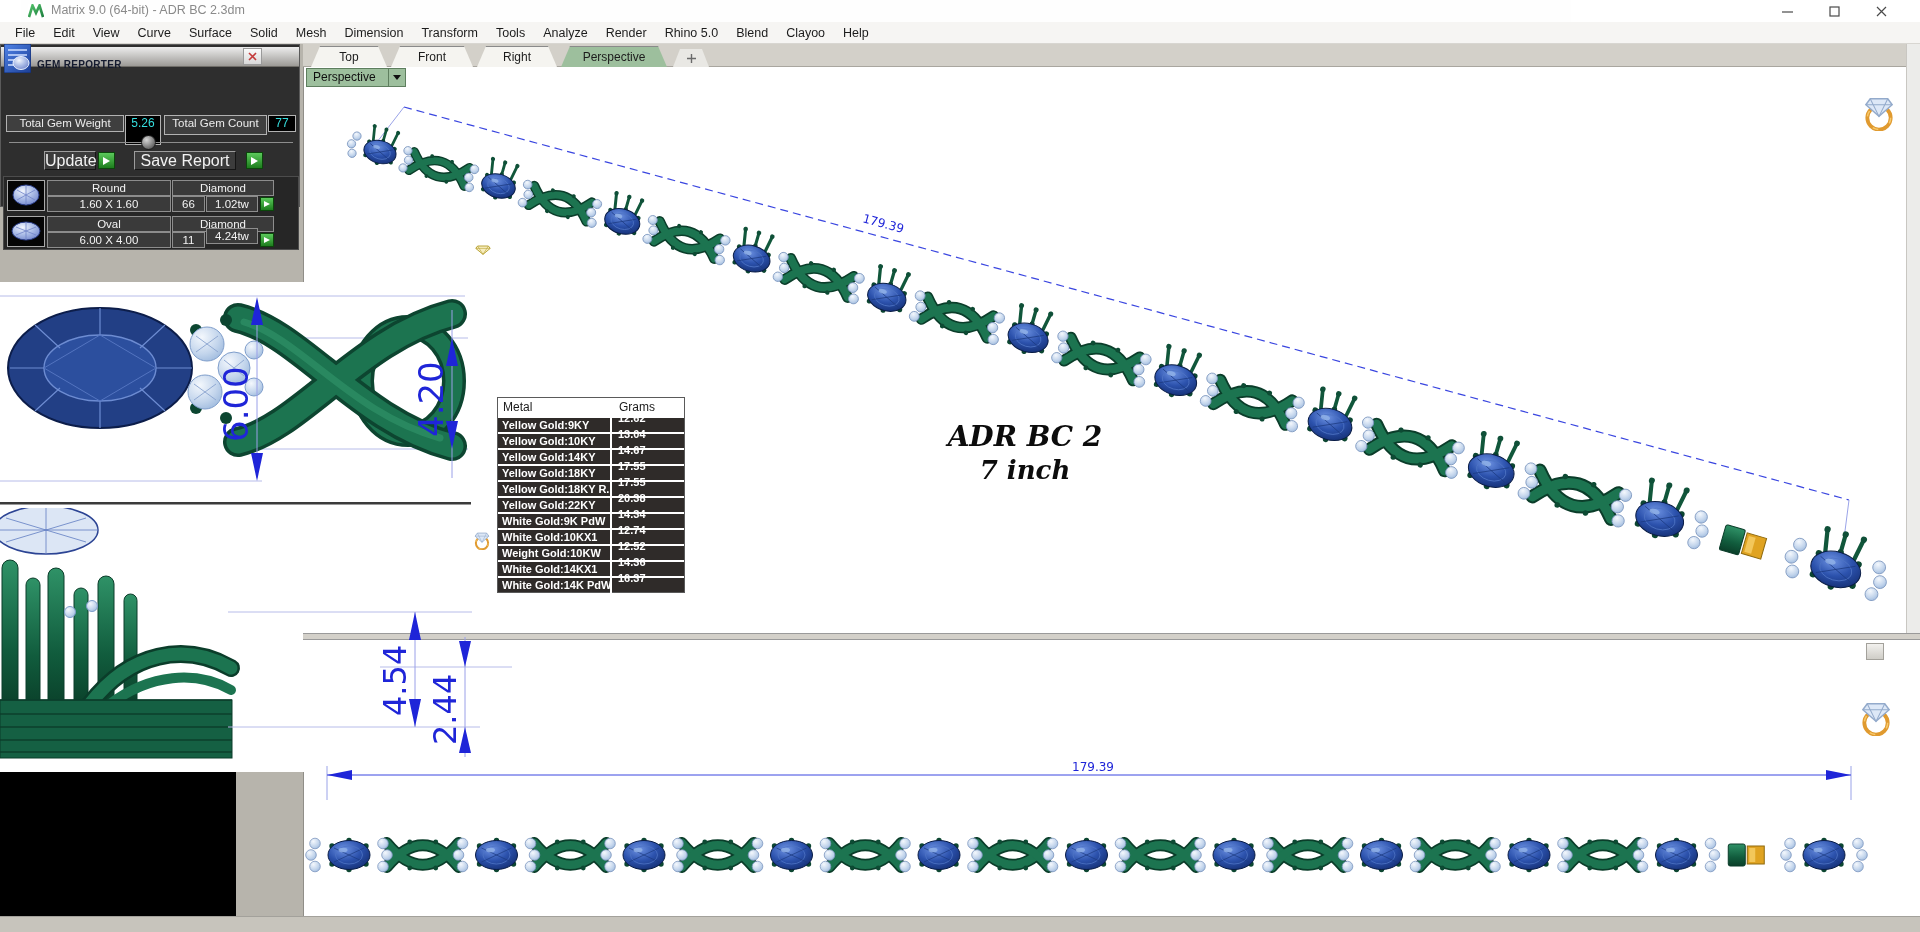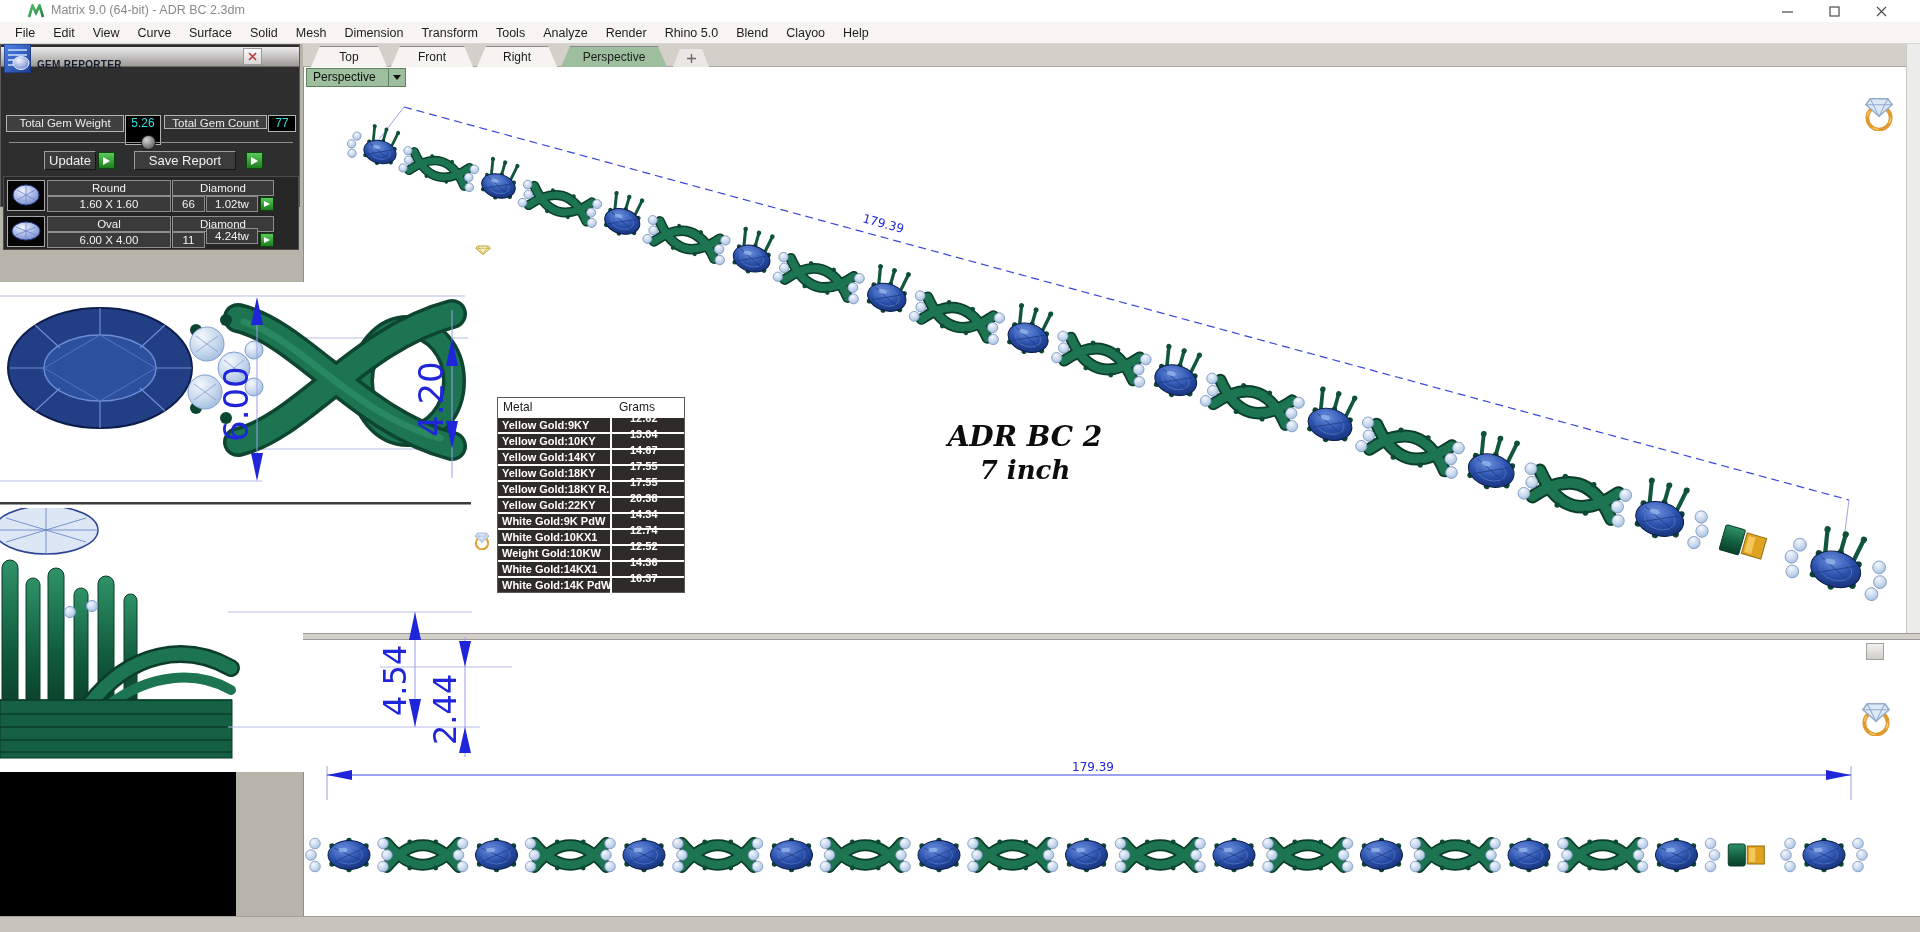--- a/index.html
+++ b/index.html
@@ -27,21 +27,21 @@
   .lblbox{background:#3f3f3f;border:1px solid #b2b2b2;color:#ececec;font-size:11.5px;
           text-align:center;line-height:15px;box-sizing:border-box;}
   .valbox{background:#000;border:1px solid #b2b2b2;color:#35dede;font-size:12px;
           text-align:center;line-height:15px;box-sizing:border-box;}
   .slider-track{left:8px;top:97px;width:284px;height:1px;background:#8d8d8d;}
   .slider-thumb{left:140px;top:90px;width:15px;height:15px;border-radius:50%;
                 background:radial-gradient(circle at 35% 30%,#d6d6d6,#6b6b6b 70%,#3a3a3a);
                 border:1px solid #1d1d1d;box-sizing:border-box;}
   .btn3d{background:#3c3c3c;border-top:1px solid #9d9d9d;border-left:1px solid #9d9d9d;
          border-right:1px solid #151515;border-bottom:1px solid #151515;
-         color:#f2f2f2;font-size:13px;text-align:center;line-height:17px;box-sizing:border-box;}
+         color:#f2f2f2;font-size:16px;text-align:center;line-height:17px;box-sizing:border-box;}
   .playbtn{width:17px;height:17px;background:linear-gradient(#5bc95b,#1d7d1d);
            border:1px solid #0b470b;box-sizing:border-box;display:flex;align-items:center;justify-content:center;}
   .playbtn i{display:block;width:0;height:0;border-left:7px solid #fff;
              border-top:4px solid transparent;border-bottom:4px solid transparent;}
   .gemtable{left:2px;top:131px;width:296px;height:74px;background:#262626;border:1px solid #4c4c4c;box-sizing:border-box;}
   .gcell{position:absolute;background:#3a3a3a;border:1px solid #8d8d8d;color:#f2f2f2;
          font-size:11.5px;text-align:center;line-height:14px;box-sizing:border-box;}
   .gthumb{position:absolute;background:#050505;border:1px solid #a8a8a8;box-sizing:border-box;}
   
   .tabstrip{left:303px;top:44px;width:1617px;height:23px;background:#d3d0c9;border-bottom:1px solid #a9a69f;box-sizing:border-box;}
@@ -67,21 +67,21 @@
   .grayzone2{left:236px;top:772px;width:67px;height:144px;background:#b7b4ac;border-right:1px solid #908e88;}
   .bottomstrip{left:0;top:916px;width:1920px;height:16px;background:#c7c4bc;border-top:1px solid #a3a19b;}
   
   .mtable{left:497px;top:397px;width:188px;background:#fff;border:1px solid #5a5a5a;box-sizing:border-box;}
   .mhead{display:flex;height:18px;background:#fff;color:#1b1b1b;font-size:12px;align-items:center;}
   .mhead .c1{width:114px;padding-left:5px;box-sizing:border-box;}
   .mhead .c2{flex:1;padding-left:6px;border-left:1px solid #fff;}
   .mrow{display:flex;height:14px;background:#2f2b29;color:#fff;font-size:11px;font-weight:bold;
         align-items:center;margin-top:2px;}
   .mrow .c1{width:112px;padding-left:4px;box-sizing:border-box;white-space:nowrap;overflow:hidden;}
-  .mrow .c2{flex:1;padding-left:18px;border-left:2px solid #fff;height:28px;line-height:14px;box-sizing:border-box;}
+  .mrow .c2{flex:1;padding-left:6px;border-left:2px solid #fff;height:28px;line-height:14px;box-sizing:border-box;}
   
   .annot{left:905px;top:420px;width:240px;text-align:center;color:#0c0c0c;
          font-family:"DejaVu Serif","Liberation Serif",serif;font-style:italic;font-weight:bold;}
   .annot .l1{font-size:28px;line-height:34px;}
   .annot .l2{font-size:26px;line-height:33px;}
   .annot .l3{font-size:26px;line-height:32px;}
   svg{display:block;}
   svg text.dim{font-family:"DejaVu Sans",sans-serif;fill:#1f25d8;}
 </style>
 </head>
@@ -172,21 +172,21 @@
           <stop offset="0.4" stop-color="#aebfe8"></stop>
           <stop offset="1" stop-color="#5a6fc0"></stop>
       </radialGradient>
     </defs>
     <rect x="0" y="0" width="27" height="29" fill="url(#icoG)" stroke="#122a66"></rect>
     <path d="M4,6 H23 M4,11 H23 M4,16 H23 M4,21 H23" stroke="#cfe0ff" stroke-width="1.4"></path>
     <ellipse cx="17" cy="19" rx="8" ry="6.5" fill="url(#thumbG)" stroke="#e8f0ff"></ellipse>
   </svg>
   <div class="abs lblbox" style="left:5px;top:70px;width:118px;height:17px">Total Gem Weight</div>
   <div class="abs valbox" style="left:124px;top:70px;width:36px;height:30px">5.26</div>
-  <div class="abs lblbox" style="left:163px;top:70px;width:103px;height:14px">Total Gem Count</div>
+  <div class="abs lblbox" style="left:163px;top:70px;width:103px;height:20px">Total Gem Count</div>
   <div class="abs valbox" style="left:267px;top:70px;width:28px;height:17px">77</div>
   <div class="abs slider-track"></div>
   <div class="abs slider-thumb"></div>
   <div class="abs btn3d" style="left:43px;top:106px;width:52px;height:19px">Update</div>
   <div class="abs playbtn" style="left:97px;top:107px">
       <i></i>
     </div>
   <div class="abs btn3d" style="left:133px;top:106px;width:102px;height:19px">Save Report</div>
   <div class="abs playbtn" style="left:245px;top:107px">
       <i></i>

